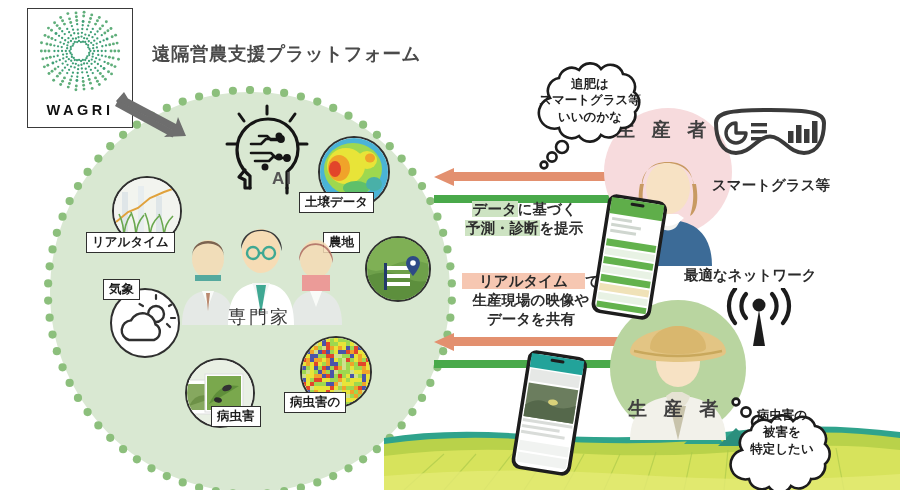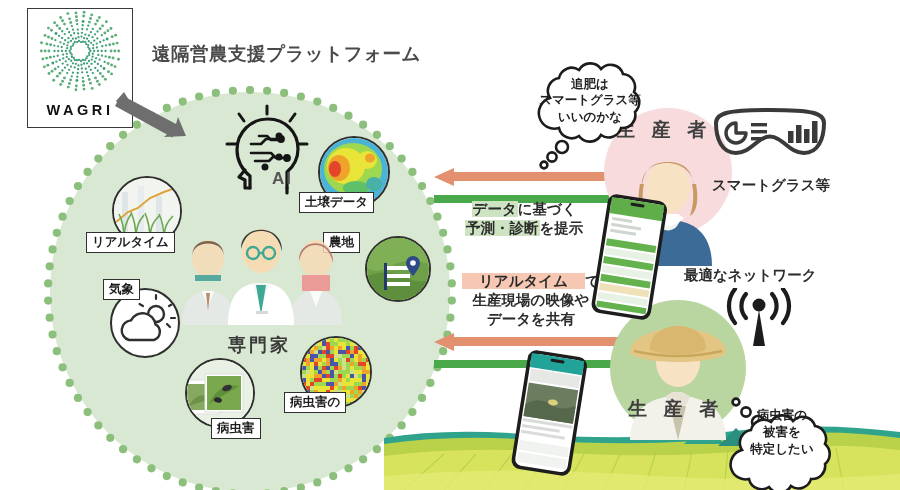--- a/index.html
+++ b/index.html
@@ -68,31 +68,30 @@
   #node-weather .node-circle{width:70px;height:70px;}
   #node-weather .node-label{left:-7px;top:-9px;}
   #node-soil{left:318px;top:136px;}
   #node-soil .node-circle{width:72px;height:72px;}
   #node-soil .node-label{left:-19px;top:56px;}
   #node-field{left:365px;top:236px;}
   #node-field .node-circle{width:66px;height:66px;}
   #node-field .node-label{left:-42px;top:-4px;}
   #node-pest{left:185px;top:358px;}
   #node-pest .node-circle{width:70px;height:70px;}
-  #node-pest .node-label{left:26px;top:60px;text-align:center;}
+  #node-pest .node-label{left:26px;top:48px;text-align:center;}
   #node-yield{left:300px;top:336px;}
   #node-yield .node-circle{width:72px;height:72px;}
   #node-yield .node-label{left:-16px;top:56px;}
 
   
   #experts{left:172px;top:215px;}
   #experts-label{
-    left:228px;top:305px;font-size:18px;font-weight:700;color:#3a3a3a;
+    left:228px;top:305px;font-size:18px;font-weight:400;color:#3a3a3a;
     letter-spacing:3px;
-    margin-top:28px;
   }
 
   
   .arrow-svg{position:absolute;}
   #arrows-upper{left:432px;top:168px;}
   #arrows-lower{left:432px;top:333px;}
 
   
   .caption{
     position:absolute;text-align:center;font-size:14.5px;font-weight:700;

